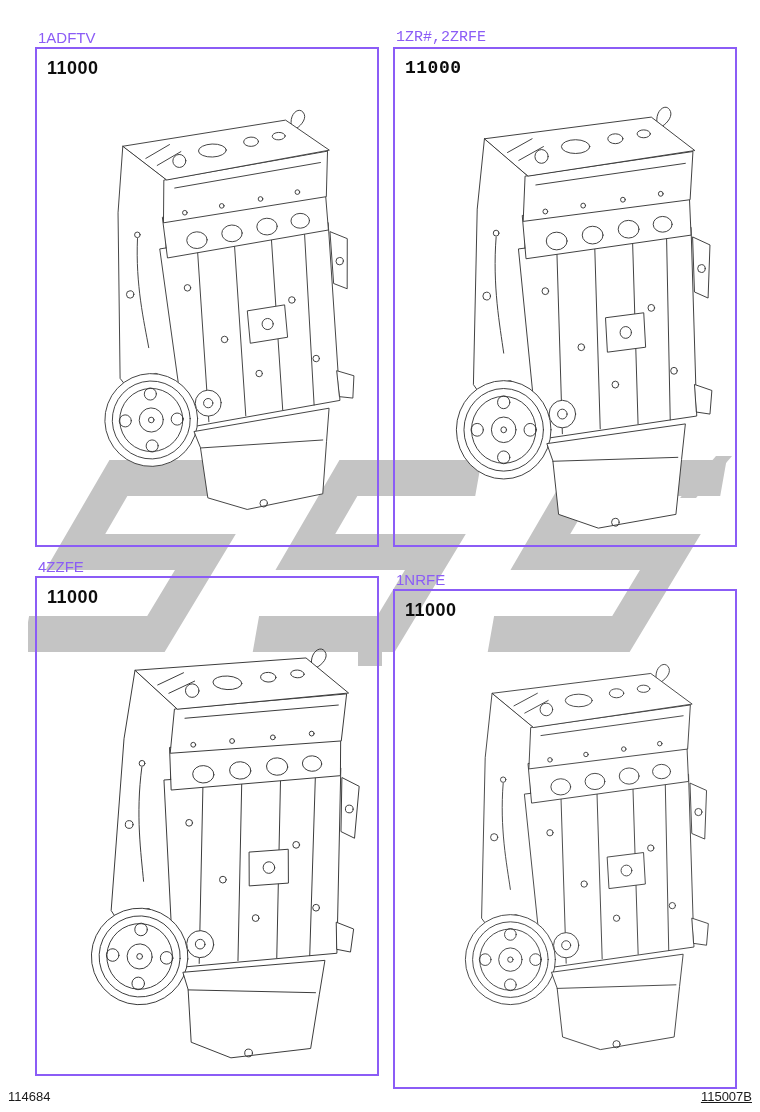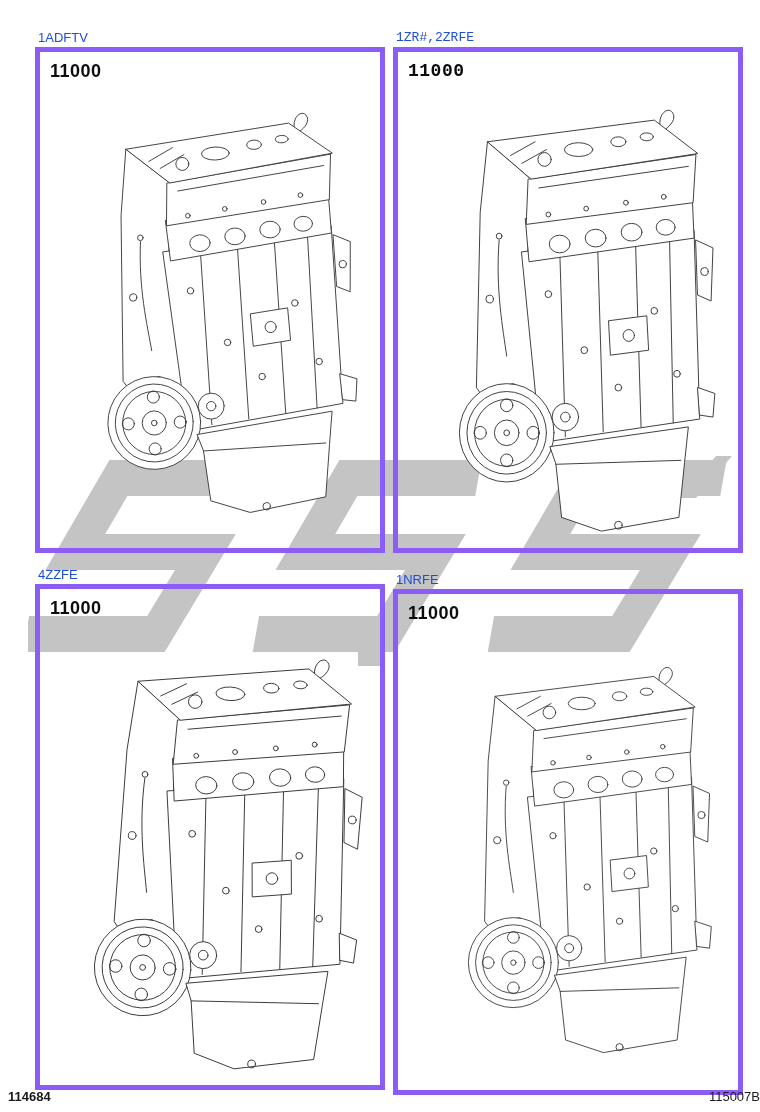--- a/index.html
+++ b/index.html
@@ -21,38 +21,38 @@
     z-index: 0;
   }
   .panel {
     position: absolute;
     width: 342px;
     height: 515px;
     z-index: 1;
   }
   .panel-1 { left: 35px;  top: 30px;  }
   .panel-2 { left: 393px; top: 30px; font-family: Liberation Mono, monospace;  }
-  .panel-3 { left: 35px;  top: 559px; margin-top: 8px; }
+  .panel-3 { left: 35px;  top: 559px; }
   .panel-4 { left: 393px; top: 572px; }
   .engine-code {
     position: absolute;
     top: 0;
     left: 3px;
-    font-size: 13px;
+    font-size: 15px;
     line-height: 15px;
-    color: #1d4ed8;
+    color: #8b5cf6;
     white-space: nowrap;
   }
   .box {
     position: absolute;
     top: 17px;
     left: 0;
     width: 340px;
     height: 496px;
-    border: 5px solid #8b5cf6;
+    border: 2px solid #8b5cf6;
     background: transparent;
   }
   .part-number {
     position: absolute;
     top: 9px;
     left: 10px;
     font-size: 18px;
     font-weight: bold;
     letter-spacing: 0.5px;
     color: #0c0c0c;
@@ -65,22 +65,22 @@
     width: 306px;
     height: 436px;
   }
   .footer-code {
     position: absolute;
     bottom: 8px;
     font-size: 13px;
     color: #1a1a1a;
     z-index: 2;
   }
-  .footer-left  { left: 8px; font-weight: bold; }
-  .footer-right { right: 0; }
+  .footer-left  { left: 8px; }
+  .footer-right { right: 8px; text-decoration: underline; }
   .defs-holder { position: absolute; width: 0; height: 0; overflow: hidden; }
 </style>
 </head>
 <body>
 
 <div class="page">
 
   <svg class="defs-holder" aria-hidden="true">
     <defs>
       <g id="engine-art" stroke="#3a3a3a" stroke-width="1" fill="none" stroke-linejoin="round" stroke-linecap="round">

